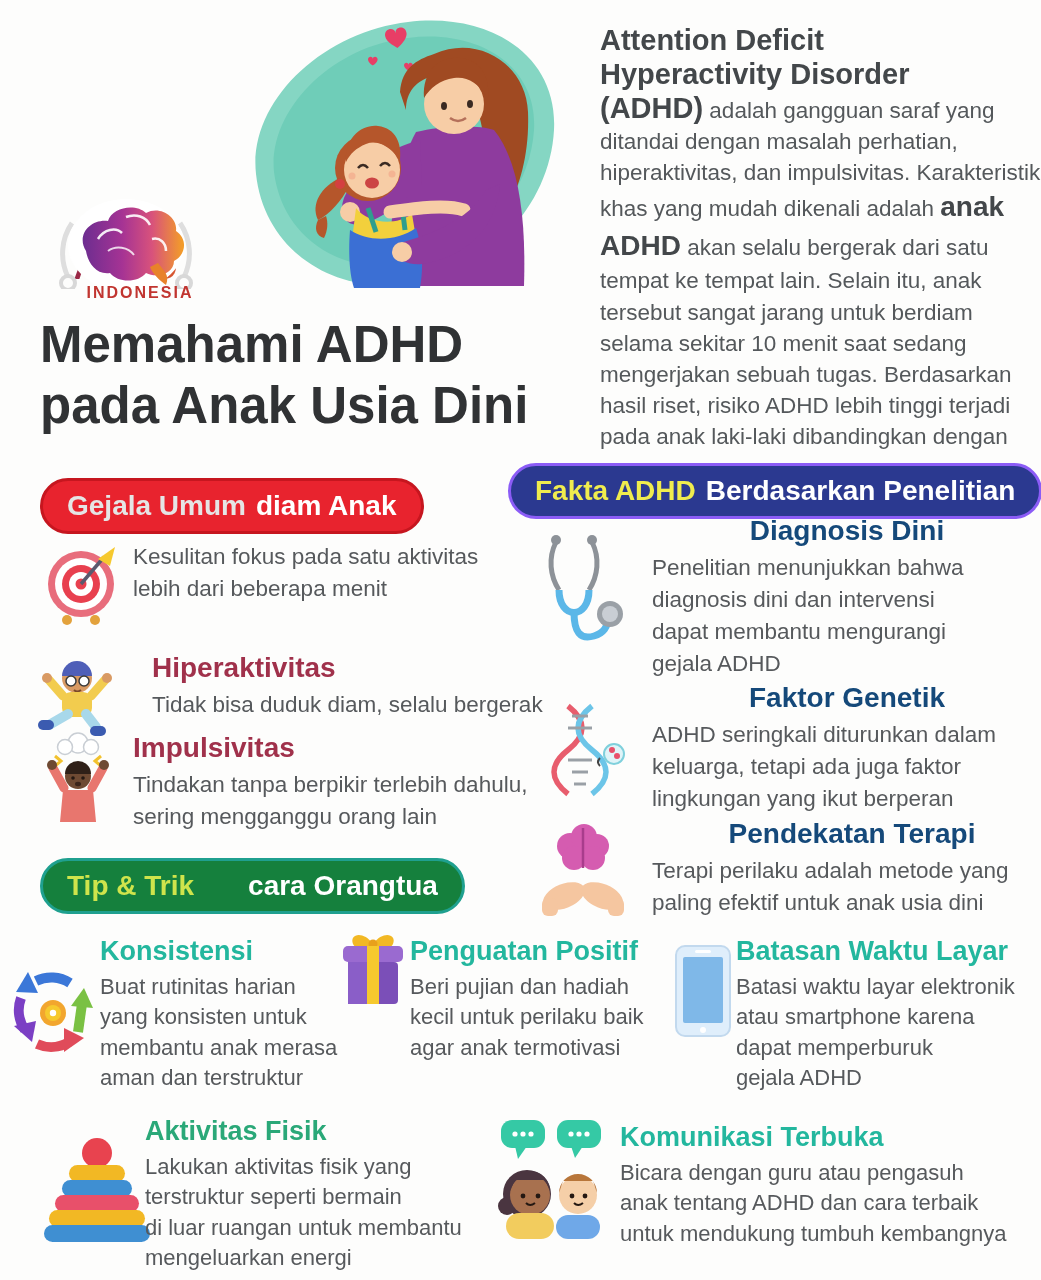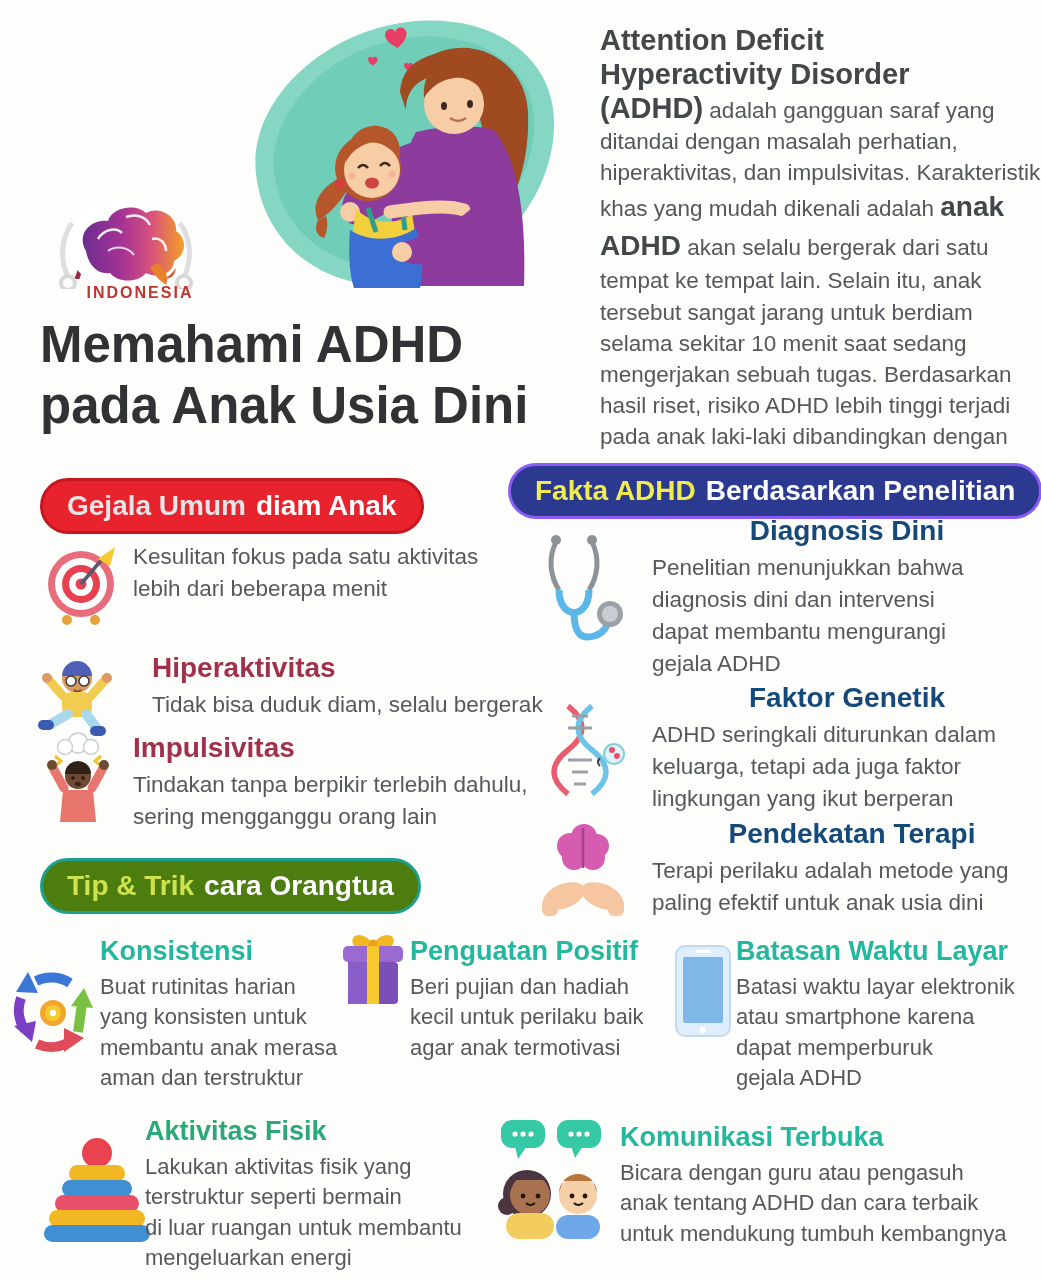--- a/index.html
+++ b/index.html
@@ -25,21 +25,21 @@
   .main-title{left:40px;top:314px;width:560px;font-size:51px;font-weight:bold;color:#303234;line-height:1.2;}
 
   
   .badge{display:inline-flex;align-items:center;border-radius:30px;font-weight:bold;font-size:28px;
          padding:9px 24px;white-space:nowrap;}
   .badge .hl{margin-right:10px;}
   .badge-symptoms{left:40px;top:478px;background:#e8232e;border:3px solid #c6161f;}
   .badge-symptoms .hl{color:#e5e5e5;} .badge-symptoms .rest{color:#ffffff;}
   .badge-facts{left:508px;top:463px;background:#2b3990;border:3px solid #8b5cf6;}
   .badge-facts .hl{color:#f0ec4e;} .badge-facts .rest{color:#ffffff;}
-  .badge-tips{left:40px;top:858px;background:#4d7c0f;border:3px solid #1fa08f;}
+  .badge-tips{left:40px;top:858px;background:#15803d;border:3px solid #1fa08f;gap:44px;}
   .badge-tips .hl{color:#cfe44c;} .badge-tips .rest{color:#ffffff;}
 
   
   .item h3{margin:0 0 5px 0;font-size:28px;}
   .item p{margin:0;font-size:22.5px;line-height:1.42;color:#56595c;white-space:pre-line;}
   .symptom h3{color:#a0314b;}
   .fact h3{color:#15497a;text-align:center;}
   .tip h3{font-size:27px;color:#23b79e;}
   .tip p{font-size:22px;line-height:1.38;}
   .tip-green h3{color:#2aa878;}

